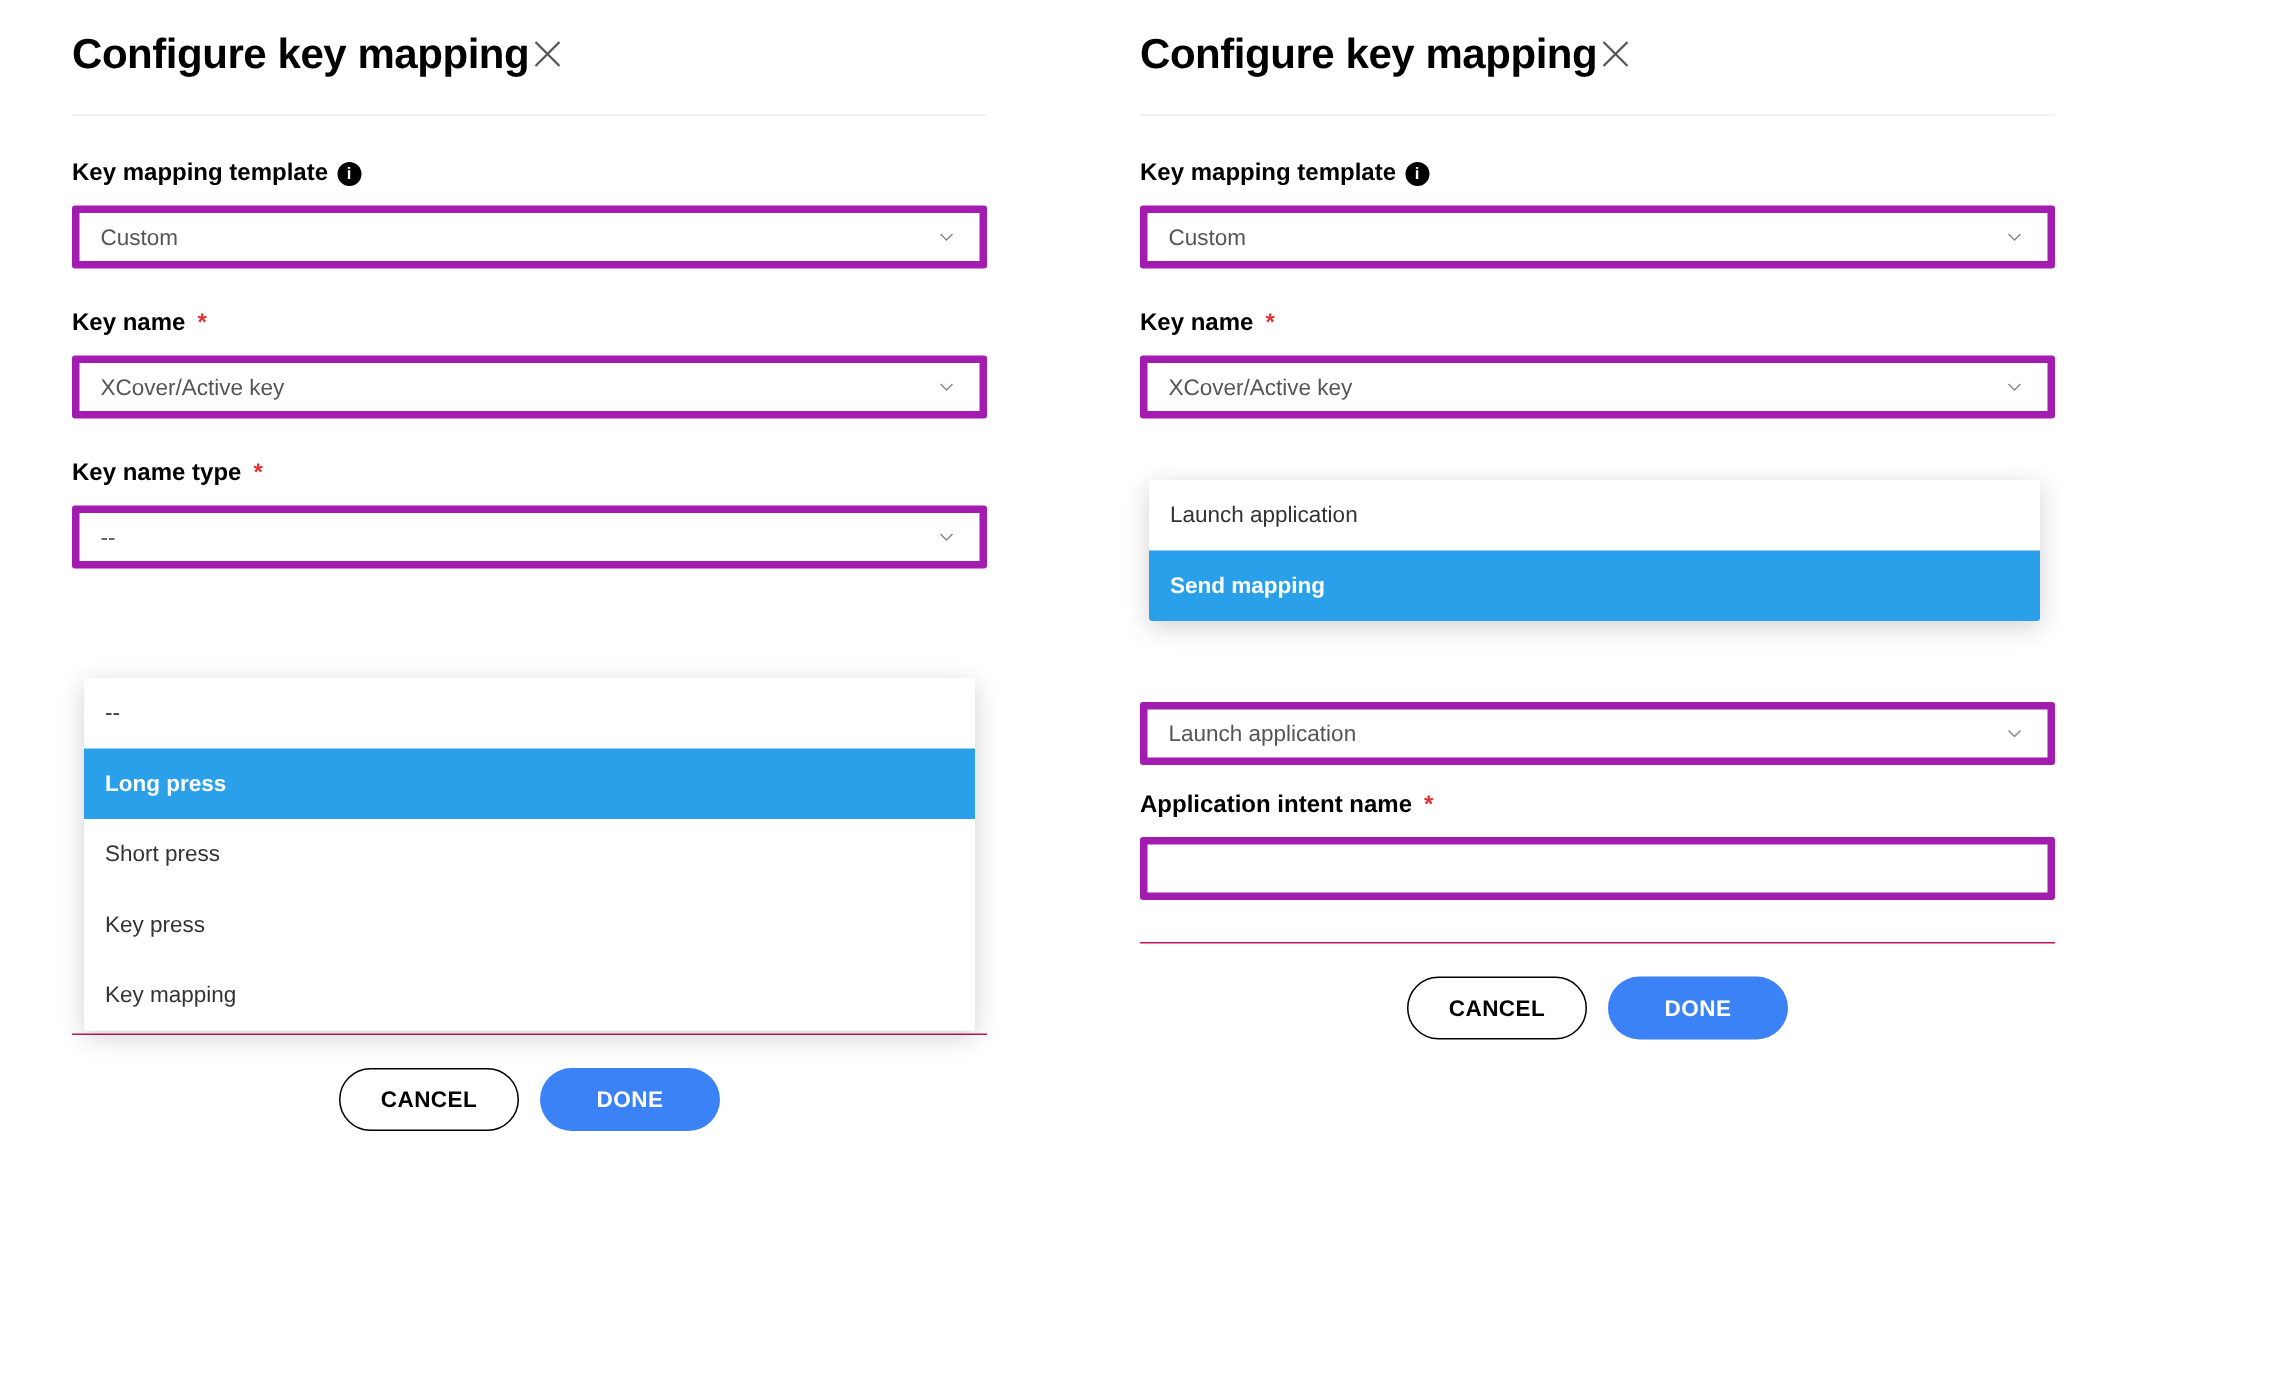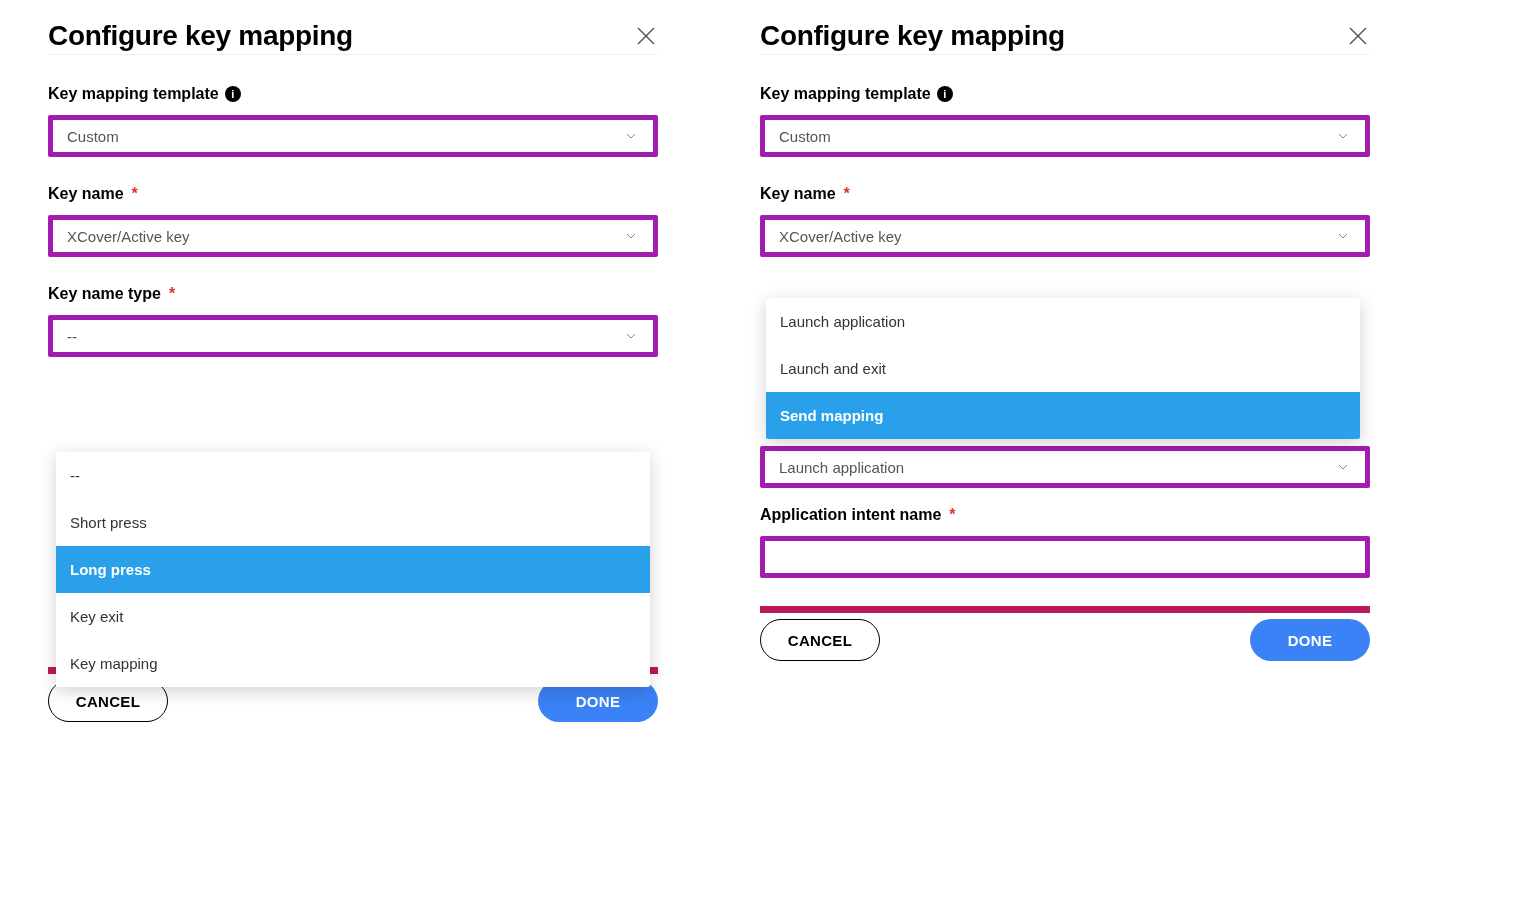--- a/index.html
+++ b/index.html
@@ -15,22 +15,21 @@
     position: absolute;
     width: 610px;
     background: #fff;
   }
   .panel.left { left: 48px; top: 20px; }
   .panel.right { left: 760px; top: 20px; }
 
   .header {
     display: flex;
     align-items: center;
-    justify-content: space-between;
-    padding-bottom: 2px;
+    padding-bottom: 24px;
     border-bottom: 1px solid #efefef;
     margin-bottom: 30px;
   }
   .title {
     font-size: 28px;
     font-weight: 800;
     letter-spacing: -0.3px;
   }
   .close-x {
     width: 24px;
@@ -96,24 +95,24 @@
     color: #333;
     cursor: pointer;
   }
   .dd-item.highlight {
     background: #2aa0ea;
     color: #fff;
     font-weight: 700;
   }
 
   .footer {
-    border-top: 7px solid #be185d;
-    padding-top: 6px;
-    display: flex;
-    justify-content: space-between;
+    border-top: 1px solid #be185d;
+    padding-top: 22px;
+    display: flex;
+    justify-content: center;
     gap: 14px;
   }
   .btn {
     height: 42px;
     min-width: 120px;
     border-radius: 21px;
     font-size: 15px;
     font-weight: 700;
     letter-spacing: 0.3px;
     display: inline-flex;
@@ -190,23 +189,23 @@
           <polyline points="6 9 12 15 18 9"></polyline>
         </svg>
     </div>
   </div>
 
   <div class="hint-letter" style="left:0; top:466px;"></div>
   <div class="hint-letter" style="left:0; top:563px;"></div>
 
   <div class="dropdown" style="left:8px; top:432px; width:594px;">
     <div class="dd-item">--</div>
+    <div class="dd-item highlight">Long press</div>
     <div class="dd-item">Short press</div>
-    <div class="dd-item highlight">Long press</div>
-    <div class="dd-item">Key exit</div>
+    <div class="dd-item">Key press</div>
     <div class="dd-item">Key mapping</div>
   </div>
 
   <div class="footer" style="margin-top:310px;">
     <button class="btn cancel">CANCEL</button>
     <button class="btn done">DONE</button>
   </div>
 
 </div>
 
@@ -253,21 +252,20 @@
 
     <div class="select" style="position:absolute; left:0; top:161px; width:100%;">
       <span>Launch application</span>
       <svg class="chev" viewBox="0 0 24 24">
           <polyline points="6 9 12 15 18 9"></polyline>
         </svg>
     </div>
 
     <div class="dropdown" style="left:6px; top:13px; width:594px;">
       <div class="dd-item">Launch application</div>
-      <div class="dd-item">Launch and exit</div>
       <div class="dd-item highlight">Send mapping</div>
     </div>
   </div>
 
   <div class="field">
     <div class="label">
       <span>Application intent name</span>
         <span class="req">*</span>
     </div>
     <div class="input">

